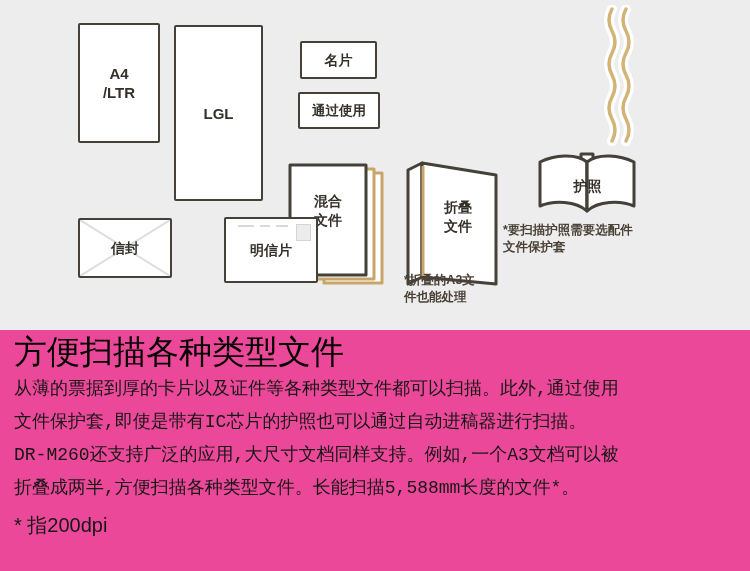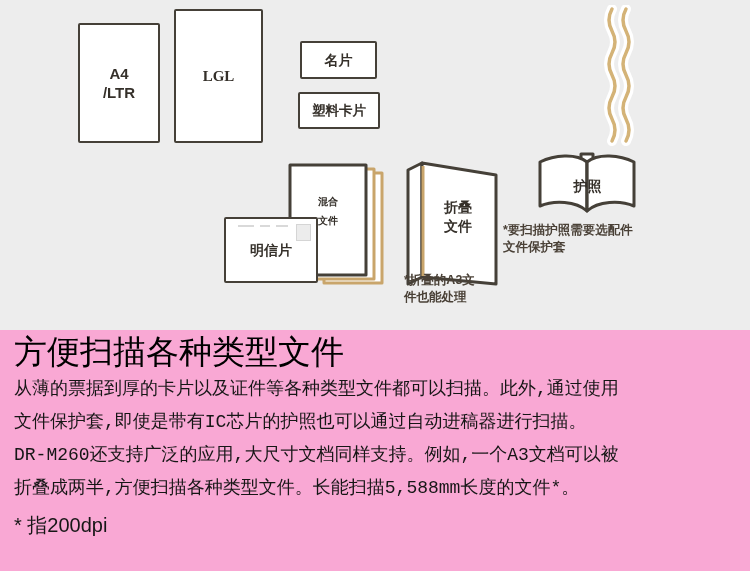--- a/index.html
+++ b/index.html
@@ -1,16 +1,16 @@
 <!DOCTYPE html>
 <html><head>
 <meta charset="utf-8">
 <style>
   html,body{margin:0;padding:0;background:#fff;}
-  .canvas{position:relative;width:750px;height:571px;background:#f9a8d4;
+  .canvas{position:relative;width:750px;height:571px;background:#ec4899;
           font-family:"Liberation Sans",sans-serif;overflow:hidden;}
   .diagram{position:absolute;left:0;top:0;width:750px;height:330px;background:#ededed;}
   .box{position:absolute;background:#ffffff;border:2px solid #454038;border-radius:2px;
        display:flex;flex-direction:column;align-items:center;justify-content:center;
        text-align:center;box-sizing:border-box;}
   .shape-label{font-weight:bold;color:#35302a;text-align:center;}
   .lbl-15{font-size:15px;line-height:19px;}
   .lbl-14{font-size:14px;line-height:19px;}
   .lbl-13{font-size:13.5px;line-height:18px;}
   .longdoc-line{font-size:15px;line-height:21px;font-weight:bold;color:#35302a;}
@@ -32,50 +32,50 @@
 
   <div class="diagram">
 
     <div class="box" style="left:78px;top:23px;width:82px;height:120px;">
       <div class="shape-label lbl-15">
         <div>A4</div>
         <div>/LTR</div>
       </div>
     </div>
 
-    <div class="box" style="left:174px;top:9px;width:89px;height:134px;font-family:Liberation Serif, serif;">
+    <div class="box" style="left:174px;top:25px;width:89px;height:176px;">
       <div class="shape-label lbl-15">LGL</div>
     </div>
 
     <div class="box" style="left:300px;top:41px;width:77px;height:38px;">
       <div class="shape-label lbl-14">名片</div>
     </div>
 
     <div class="box" style="left:298px;top:92px;width:82px;height:37px;">
-      <div class="shape-label lbl-13">塑料卡片</div>
+      <div class="shape-label lbl-13">通过使用</div>
     </div>
 
 
     <svg class="svg-abs" style="left:595px;top:5px;" width="54" height="150" viewBox="0 0 54 150">
       <g fill="none" stroke-linecap="round">
         <path d="M17,4 q-6,11 0,22 t0,22 t0,22 t0,22 t0,22 t0,22" stroke="#ffffff" stroke-width="10"></path>
         <path d="M31,4 q-6,11 0,22 t0,22 t0,22 t0,22 t0,22 t0,22" stroke="#ffffff" stroke-width="10"></path>
         <path d="M17,4 q-6,11 0,22 t0,22 t0,22 t0,22 t0,22 t0,22" stroke="#d4b377" stroke-width="3.5"></path>
         <path d="M31,4 q-6,11 0,22 t0,22 t0,22 t0,22 t0,22 t0,22" stroke="#d4b377" stroke-width="3.5"></path>
       </g>
     </svg>
 
     <svg class="svg-abs" style="left:288px;top:163px;" width="100" height="126" viewBox="0 0 100 126">
       <g stroke-linejoin="round">
         <polygon points="18,10 94,10 94,120 36,120 36,114 27,114 27,107 18,107" fill="#ffffff" stroke="#c9a56b" stroke-width="3"></polygon>
         <polygon points="10,6 86,6 86,116 28,116 28,110 19,110 19,103 10,103" fill="#ffffff" stroke="#c9a56b" stroke-width="3"></polygon>
         <polygon points="2,2 78,2 78,112 20,112 20,106 11,106 11,99 2,99" fill="#ffffff" stroke="#454038" stroke-width="3"></polygon>
       </g>
     </svg>
-    <div class="overlay-label" style="left:290px;top:192px;width:76px;font-size:10px;line-height:19px;">
+    <div class="overlay-label" style="left:290px;top:192px;width:76px;font-size:14px;line-height:19px;">
       <div>混合</div>
       <div>文件</div>
     </div>
 
     <svg class="svg-abs" style="left:402px;top:156px;" width="100" height="134" viewBox="0 0 100 134">
       <g stroke-linejoin="round">
         <polygon points="6,14 20,7 20,121 6,128" fill="#ffffff" stroke="#454038" stroke-width="3"></polygon>
         <polygon points="20,7 94,19 94,128 20,121" fill="#ffffff" stroke="#454038" stroke-width="3"></polygon>
         <path d="M21,10 L21,120" fill="none" stroke="#c9a56b" stroke-width="3"></path>
       </g>
@@ -96,20 +96,27 @@
         <path d="M57,14 C68,5 90,7 104,14 L104,58 C90,52 68,53 57,63 Z" fill="#ffffff" stroke="#454038" stroke-width="3"></path>
         <path d="M57,14 L57,63" fill="none" stroke="#454038" stroke-width="2.5"></path>
       </g>
     </svg>
     <div class="overlay-label" style="left:530px;top:178px;width:115px;font-size:14px;">护照</div>
     <div class="note" style="left:503px;top:222px;width:190px;">
       <div>*要扫描护照需要选配件</div>
       <div>文件保护套</div>
     </div>
 
+    <div class="box" style="left:78px;top:218px;width:94px;height:60px;">
+      <svg style="position:absolute;left:0;top:0;" width="90" height="56" viewBox="0 0 90 56">
+        <line x1="0" y1="0" x2="90" y2="56" stroke="#dedede" stroke-width="2"></line>
+        <line x1="90" y1="0" x2="0" y2="56" stroke="#dedede" stroke-width="2"></line>
+      </svg>
+      <div class="shape-label lbl-14" style="position:relative;">信封</div>
+    </div>
 
     <div class="box" style="left:188px;top:217px;width:94px;height:66px;margin-left:36px;">
       <div class="stamp"></div>
       <div class="env-detail" style="left:12px;top:6px;width:16px;height:2px;"></div>
       <div class="env-detail" style="left:34px;top:6px;width:10px;height:2px;"></div>
       <div class="env-detail" style="left:50px;top:6px;width:12px;height:2px;"></div>
       <div class="shape-label lbl-14" style="position:relative;">明信片</div>
     </div>
 
   </div>

